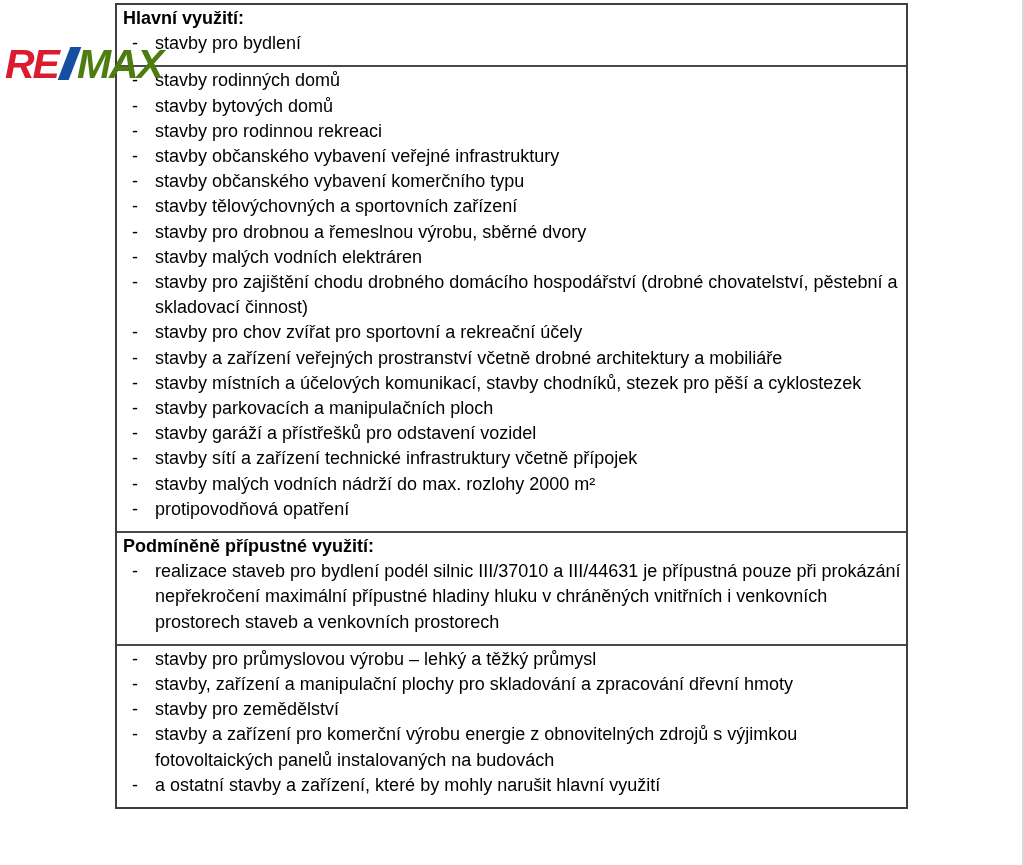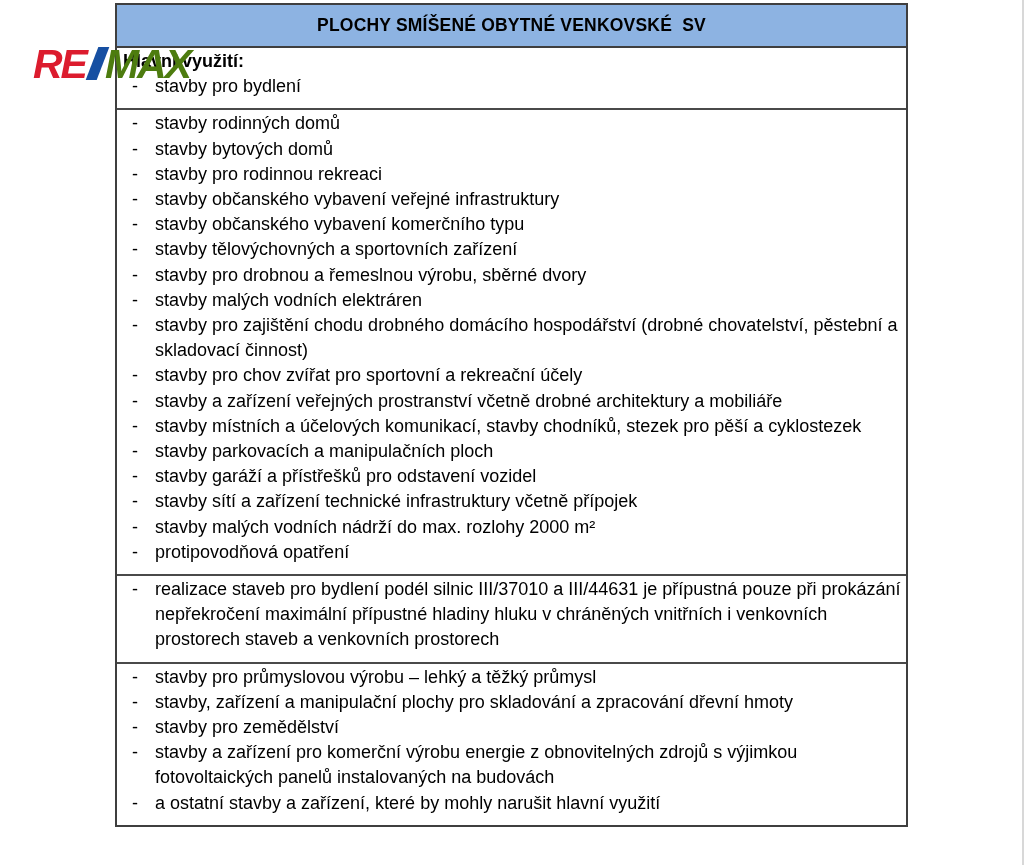--- a/index.html
+++ b/index.html
@@ -25,38 +25,35 @@
   .section-heading{font-weight:bold;padding-left:2px;}
   ul.items{margin:0;padding:0;list-style:none;}
   ul.items li{display:flex;}
   .dash{width:34px;padding-left:11px;box-sizing:border-box;flex-shrink:0;}
   .itext{flex:1;}
   
   .remax-logo{
     position:absolute;left:5px;top:44px;z-index:5;
     display:flex;align-items:center;
     font-style:italic;font-weight:bold;font-size:41px;
-    letter-spacing:-2px;line-height:1;margin-left:28px;
+    letter-spacing:-2px;line-height:1;
   }
   .remax-re,.remax-max{color:#dc1c2e;}
   .remax-slash{
     display:inline-block;width:11px;height:33px;background:#164fa2;
     transform:skewX(-21deg);margin:0 2px 2px 6px;
   }
   .right-edge{
     position:absolute;right:0;top:0;width:2px;height:865px;background:#d8d8d8;
   }
 </style>
 </head>
 <body>
 
 <div class="doc-table" style="border-color: rgb(63, 63, 63);">
-  <div class="table-header" style="background: rgb(141, 179, 226);">
-    <span>PLOCHY SMÍŠENÉ OBYTNÉ VENKOVSKÉ  SV</span>
-  </div>
 
   <div class="section">
     <div class="section-heading">Hlavní využití:</div>
     <ul class="items">
         <li>
           <span class="dash">-</span>
           <span class="itext">stavby pro bydlení</span>
         </li>
       </ul>
   </div>
@@ -128,20 +125,21 @@
           <span class="itext">stavby malých vodních nádrží do max. rozlohy 2000 m²</span>
         </li>
         <li>
           <span class="dash">-</span>
           <span class="itext">protipovodňová opatření</span>
         </li>
       </ul>
   </div>
 
   <div class="section">
+    <div class="section-heading">Podmíněně přípustné využití:</div>
     <ul class="items">
         <li>
           <span class="dash">-</span>
           <span class="itext">realizace staveb pro bydlení podél silnic III/37010 a III/44631 je přípustná pouze při prokázání nepřekročení maximální přípustné hladiny hluku v chráněných vnitřních i venkovních prostorech staveb a venkovních prostorech</span>
         </li>
       </ul>
   </div>
 
   <div class="section">
     <ul class="items">

